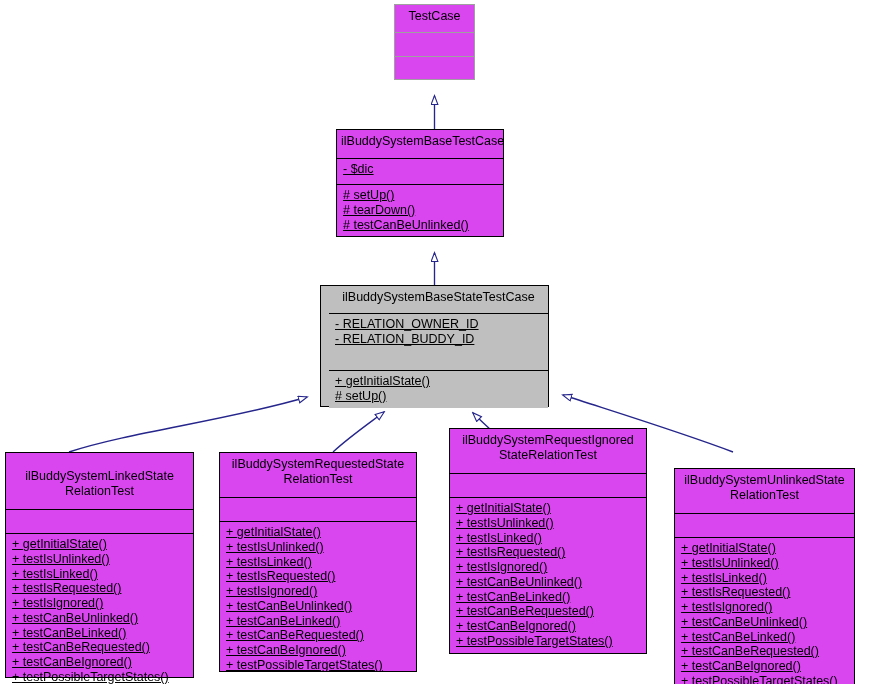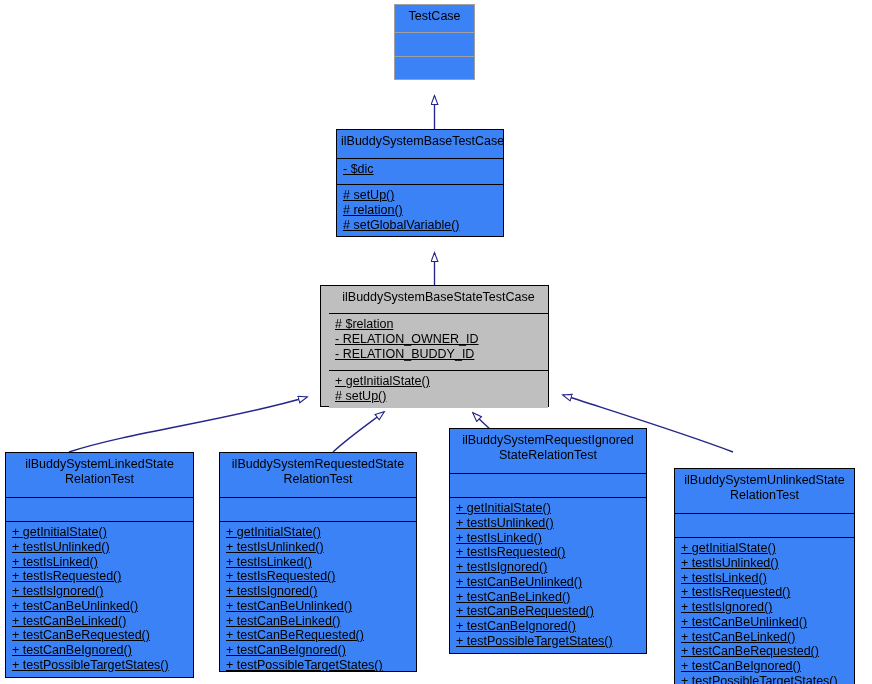--- a/index.html
+++ b/index.html
@@ -22,21 +22,21 @@
     position: absolute;
     left: 0;
     top: 0;
     width: 872px;
     height: 684px;
     pointer-events: none;
   }
   .node {
     position: absolute;
     box-sizing: border-box;
-    background: #3b82f6;
+    background: #d946ef;
     border: 1px solid #000000;
     font-size: 12.5px;
     color: #000000;
     line-height: 1.18;
   }
   .node.muted {
     border-color: #a0a0a0;
   }
   .node.highlight {
     background: #bfbfbf;
@@ -97,38 +97,37 @@
         <div class="compartment sep empty-row" style="height: 24px;"></div>
         <div class="compartment sep empty-row"></div>
       </div>
       <div class="node" style="left: 336px; top: 129px; width: 168px; height: 108px;">
         <div class="compartment title" style="height: 28px;">ilBuddySystemBaseTestCase</div>
         <div class="compartment sep" style="height: 26px;">
           <div class="member">- $dic</div>
         </div>
         <div class="compartment sep">
           <div class="member"># setUp()</div>
-          <div class="member"># relation()</div>
-          <div class="member"># setGlobalVariable()</div>
+          <div class="member"># tearDown()</div>
+          <div class="member"># testCanBeUnlinked()</div>
         </div>
       </div>
       <div class="node highlight" style="left: 320px; top: 285px; width: 229px; height: 122px;">
         <div class="compartment title" style="height: 27px;">ilBuddySystemBaseStateTestCase</div>
         <div class="compartment sep" style="height: 57px;">
-          <div class="member"># $relation</div>
           <div class="member">- RELATION_OWNER_ID</div>
           <div class="member">- RELATION_BUDDY_ID</div>
         </div>
         <div class="compartment sep">
           <div class="member">+ getInitialState()</div>
           <div class="member"># setUp()</div>
         </div>
       </div>
       <div class="node" style="left: 5px; top: 452px; width: 189px; height: 226px;">
-        <div class="compartment title" style="height: 44px;">ilBuddySystemLinkedState
+        <div class="compartment title" style="height: 44px; margin-top: 12px;">ilBuddySystemLinkedState
 RelationTest</div>
         <div class="compartment sep empty-row" style="height: 24px;"></div>
         <div class="compartment sep">
           <div class="member">+ getInitialState()</div>
           <div class="member">+ testIsUnlinked()</div>
           <div class="member">+ testIsLinked()</div>
           <div class="member">+ testIsRequested()</div>
           <div class="member">+ testIsIgnored()</div>
           <div class="member">+ testCanBeUnlinked()</div>
           <div class="member">+ testCanBeLinked()</div>

